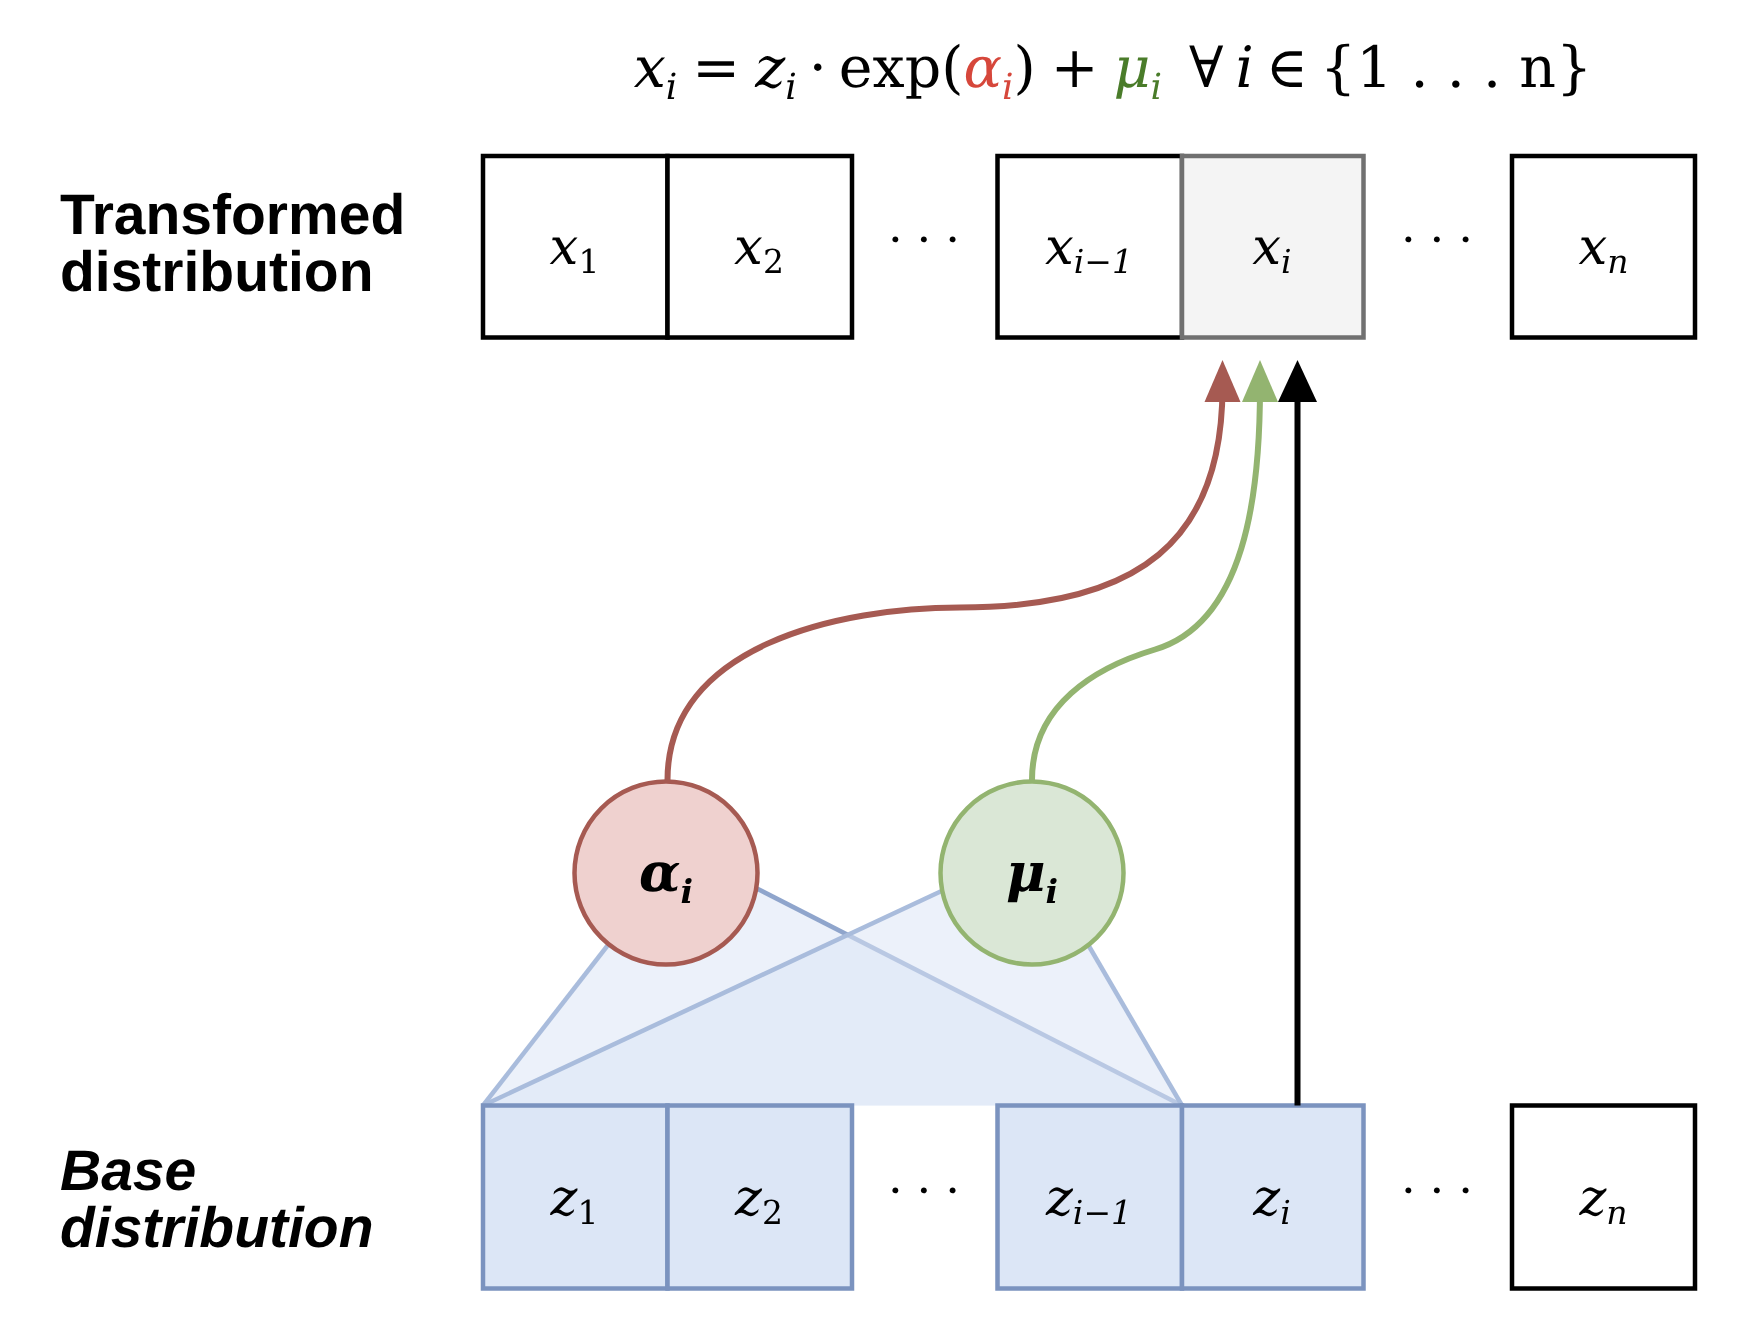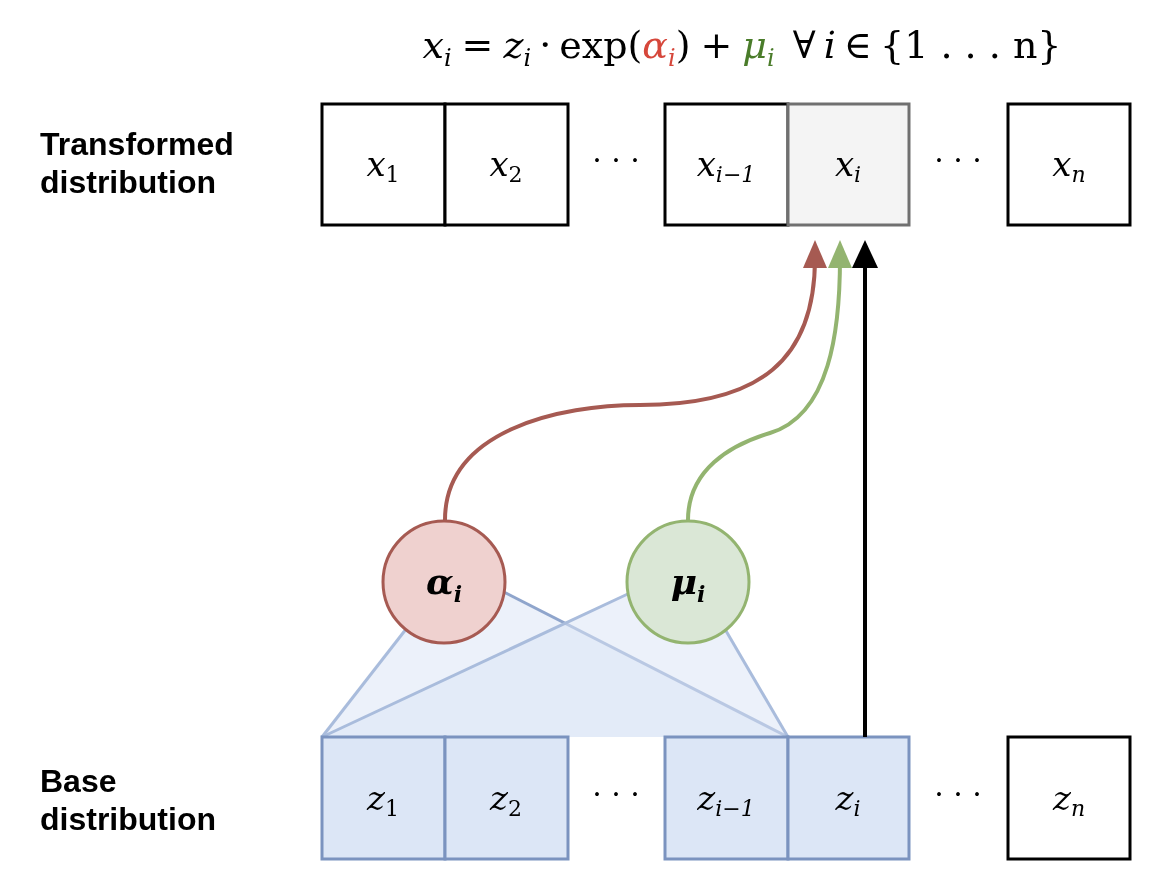--- a/index.html
+++ b/index.html
@@ -2,35 +2,35 @@
 <html><head>
 <meta charset="utf-8">
 <style>
   html, body { margin: 0; padding: 0; background: #ffffff; }
   body { width: 1168px; height: 890px; position: relative; overflow: hidden; }
   svg { position: absolute; left: 0; top: 0; }
   .row-label {
     position: absolute;
     font-family: "Liberation Sans", sans-serif;
     font-weight: bold;
-    font-size: 32px;
+    font-size: 38px;
     line-height: 38px;
     color: #000;
   }
   .math { font-family: "DejaVu Serif", "Liberation Serif", serif; font-style: italic; }
   .math-up { font-family: "DejaVu Serif", "Liberation Serif", serif; font-style: normal; }
 </style>
 </head>
 <body>
 
 <div class="row-label" style="left:40px; top:125px;">
   <div>Transformed</div>
   <div>distribution</div>
 </div>
-<div class="row-label" style="left:40px; top:762px;">
+<div class="row-label" style="left:40px; top:762px;font-style:italic;">
   <div>Base</div>
   <div>distribution</div>
 </div>
 
 <svg width="1168" height="890" viewBox="0 0 1168 890">
   <defs>
     <marker id="arrow-red" markerWidth="10" markerHeight="10" refX="5" refY="8" orient="auto-start-reverse" markerUnits="userSpaceOnUse" viewBox="0 0 10 10">
     </marker>
   </defs>
 

